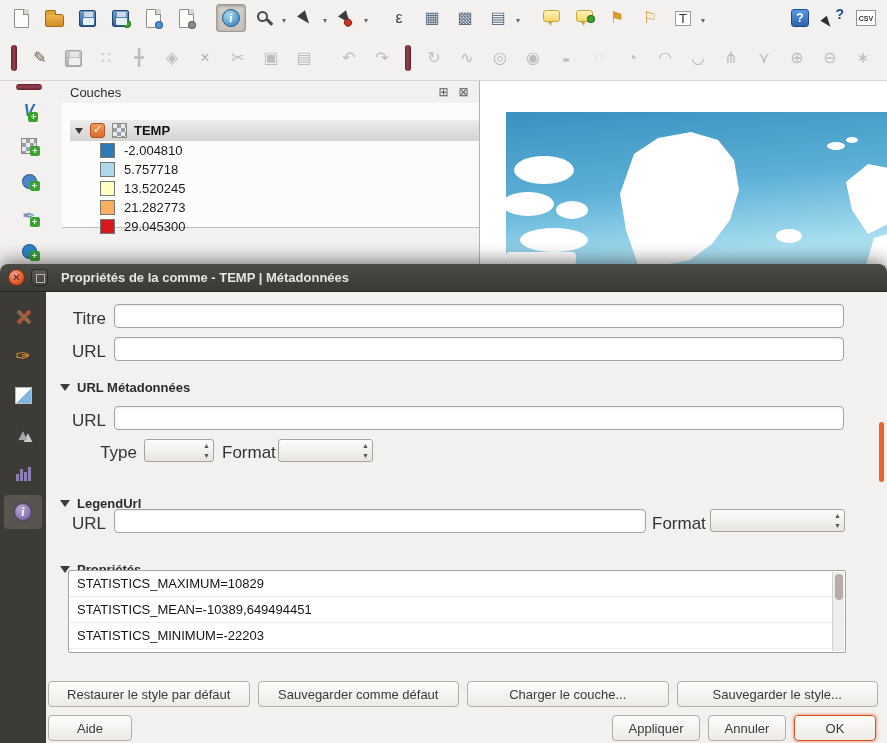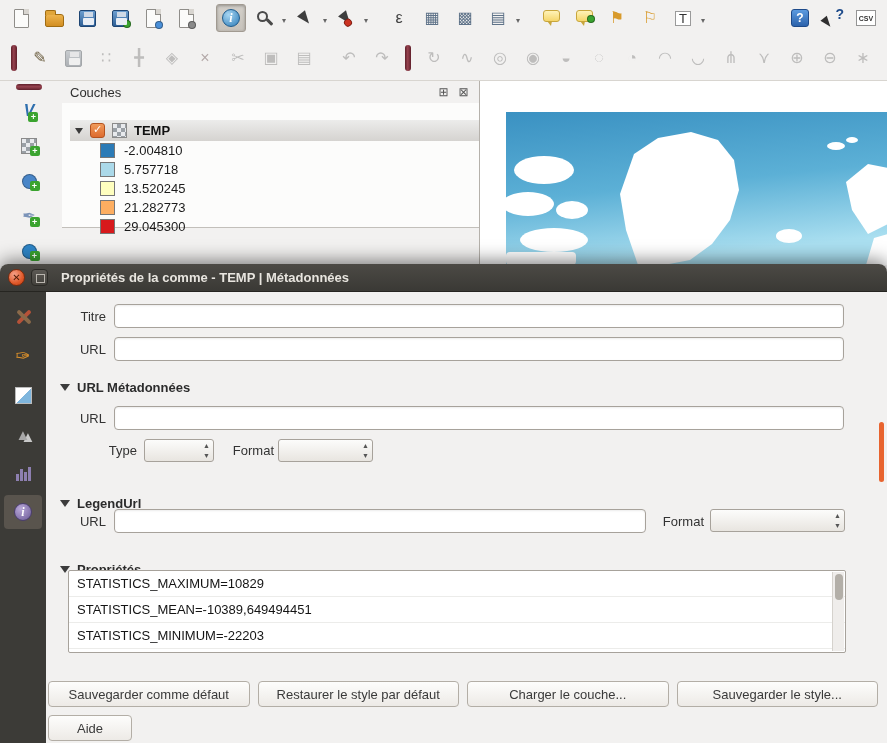--- a/index.html
+++ b/index.html
@@ -87,21 +87,21 @@
 .ic-tools{width:18px;height:18px}
 .ic-tools::before,.ic-tools::after{content:"";position:absolute;left:8px;top:0;width:4px;height:18px;border-radius:2px;background:#b65238}
 .ic-tools::before{transform:rotate(45deg)}
 .ic-tools::after{transform:rotate(-45deg);background:#8a6a4a}
 .ic-transp{width:17px;height:17px;border:1px solid #bbb;background:linear-gradient(135deg,#ffffff 50%,#7fb6dd 50%)}
 .ic-pyr{font-size:15px;color:#a8a8a8;text-shadow:5px 2px 0 #c9c9c9;font-style:normal}
 .ic-hist{display:flex;align-items:flex-end;gap:1px;height:15px}
 .ic-hist .bar{width:3px;background:#8d7fb0;display:inline-block}
 .ic-meta{width:18px;height:18px;border-radius:50%;background:radial-gradient(circle at 35% 30%,#b9a8d8,#6b5a96);border:1px solid #4a3d6e;color:#fff;font:italic bold 12px "Liberation Serif",serif;display:flex;align-items:center;justify-content:center}
 .content{position:absolute;left:46px;top:0;right:0;bottom:0}
-.flabel{position:absolute;font-size:13px;color:#333;text-align:right}
+.flabel{position:absolute;font-size:17px;color:#333;text-align:right}
 .tinput{position:absolute;height:24px;background:#fff;border:1px solid #a7a29b;border-radius:4px;box-shadow:inset 0 1px 2px rgba(0,0,0,.08);padding:0 6px;font-size:13px}
 .section{position:absolute;display:flex;align-items:center;gap:7px;font-weight:bold;font-size:13px;color:#2c2c2c}
 .section::before{content:"";width:0;height:0;border-left:5px solid transparent;border-right:5px solid transparent;border-top:7px solid #3c3c3c}
 .combo{position:absolute;height:23px;background:linear-gradient(#fcfcfb,#e8e5e0);border:1px solid #a7a29b;border-radius:3px}
 .spin{position:absolute;right:3px;top:1px;display:flex;flex-direction:column;align-items:center;line-height:10px;font-size:7px;color:#555}
 .spin::before{content:"▲"}
 .spin::after{content:"▼"}
 .props-list{position:absolute;background:#fff;border:1px solid #a7a29b;border-radius:2px;overflow:hidden}
 .prop-row{height:26px;line-height:26px;padding:0 8px;font-size:13px;color:#141414;border-bottom:1px solid #ececea}
 .props-scroll{position:absolute;right:1px;top:1px;bottom:1px;width:12px;background:#efedeb;border-left:1px solid #d5d2cd}
@@ -450,26 +450,31 @@
               <div class="prop-row">STATISTICS_MAXIMUM=10829</div>
               <div class="prop-row">STATISTICS_MEAN=-10389,649494451</div>
               <div class="prop-row">STATISTICS_MINIMUM=-22203</div>
             </div>
           <div class="props-scroll">
             <div class="props-thumb"></div>
           </div>
         </div>
 
         <div id="style-row" class="style-row">
+            <button class="btn">Restaurer le style par défaut</button>
             <button class="btn">Sauvegarder comme défaut</button>
-            <button class="btn">Restaurer le style par défaut</button>
             <button class="btn">Charger le couche...</button>
             <button class="btn">Sauvegarder le style...</button>
           </div>
 
         <button class="btn help-btn">Aide</button>
+        <div class="action-row">
+          <button class="btn w-apply">Appliquer</button>
+          <button class="btn w-cancel">Annuler</button>
+          <button class="btn ok">OK</button>
+        </div>
       </div>
 
       <div class="overlay-scroll"></div>
     </div>
   </div>
 
 </div>
 
 </body></html>

